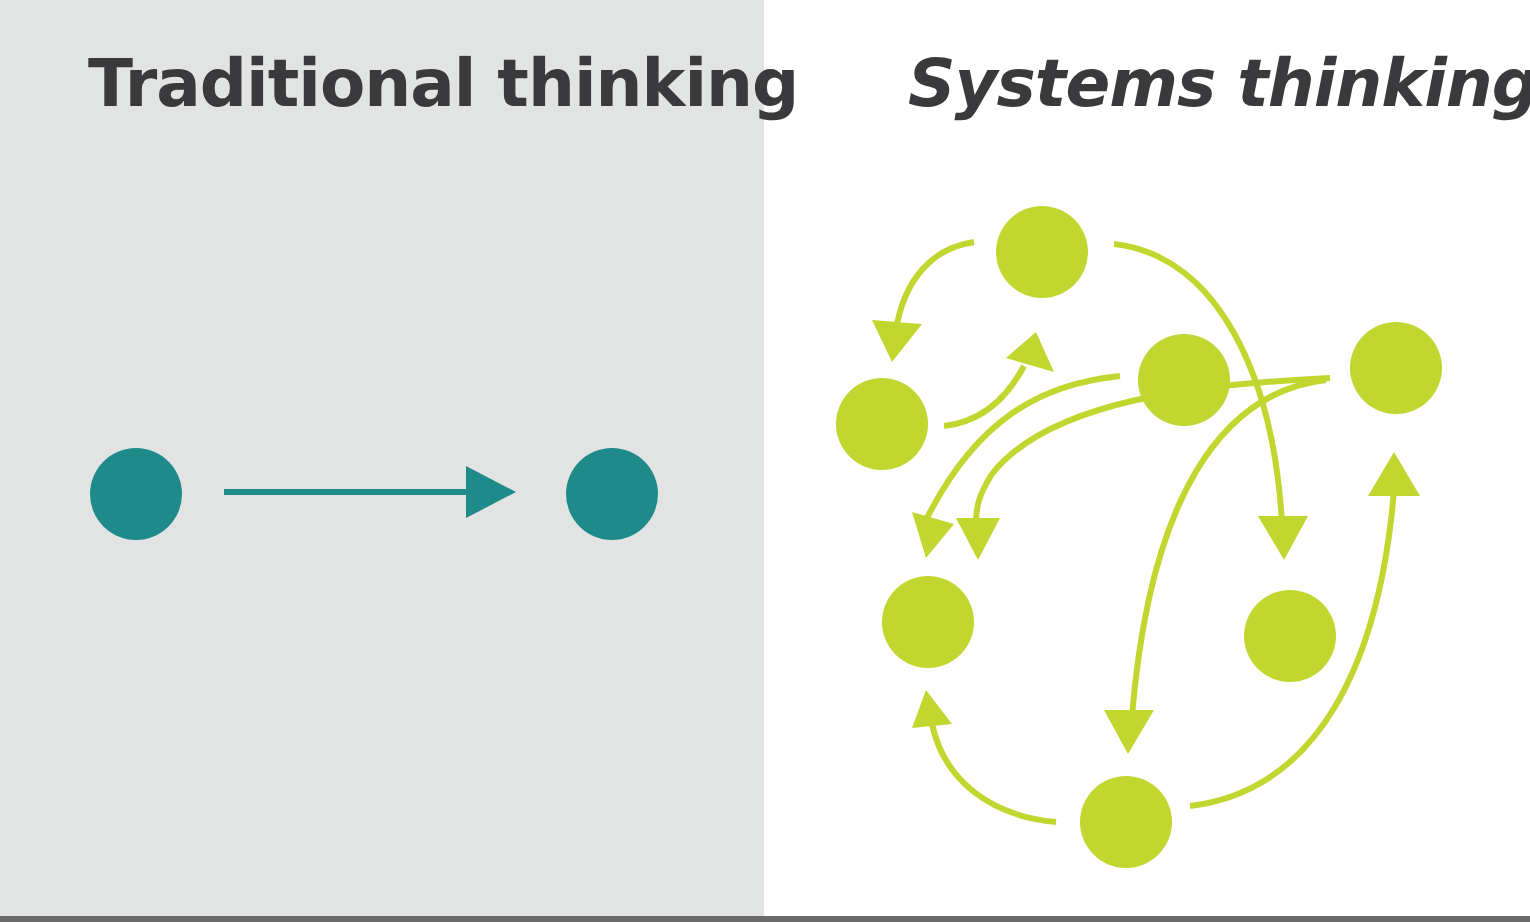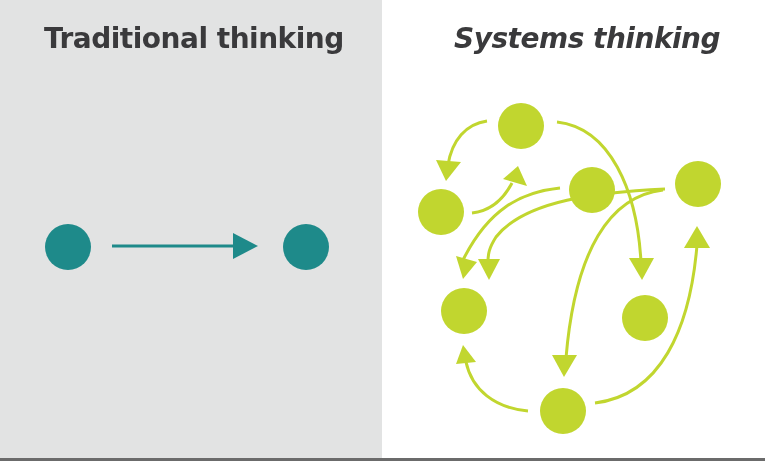--- a/index.html
+++ b/index.html
@@ -1,21 +1,21 @@
 <!DOCTYPE html>
 <html><head>
 <meta charset="utf-8">
 <style>
   html, body { margin: 0; padding: 0; }
   body { width: 765px; height: 461px; overflow: hidden; background: #ffffff; position: relative; font-family: "DejaVu Sans", sans-serif; }
   .panel { position: absolute; top: 0; height: 458px; }
   .panel-left { left: 0; width: 382px; background: #e2e3e3; }
   .panel-right { left: 382px; width: 383px; background: #ffffff; }
   .bottom-line { position: absolute; left: 0; top: 458px; width: 765px; height: 3px; background: #6b6b6b; }
-  .title { position: absolute; top: 22px; font-size: 28px; font-weight: bold; color: #3a3a3c; letter-spacing: -0.5px; white-space: nowrap; }
+  .title { position: absolute; top: 22px; font-size: 33px; font-weight: bold; color: #3a3a3c; letter-spacing: -0.5px; white-space: nowrap; }
   .title-left { left: 44px; }
   .title-right { left: 454px; font-style: italic; }
   svg.diagram { position: absolute; left: 0; top: 0; }
 </style>
 </head>
 <body>
 
 <div class="panel panel-left" style="background: rgb(226, 227, 227);"></div>
 <div class="panel panel-right" style="background: rgb(255, 255, 255);"></div>
 <div class="bottom-line"></div>

